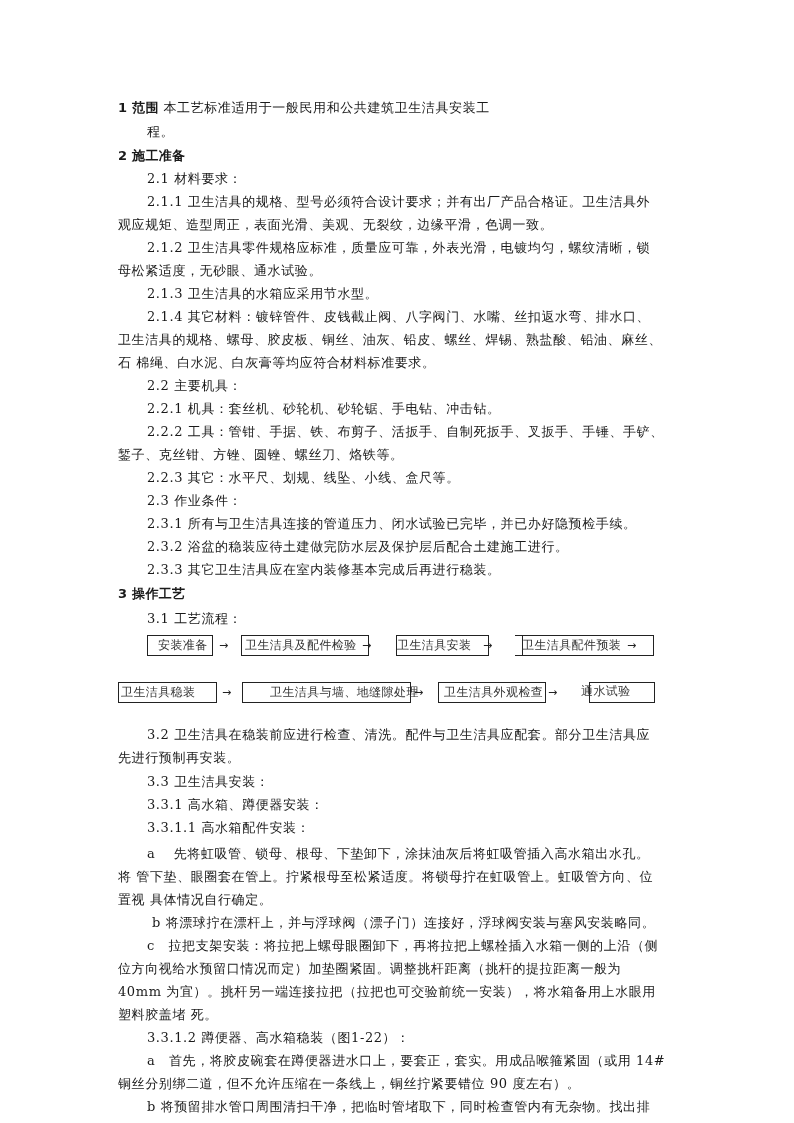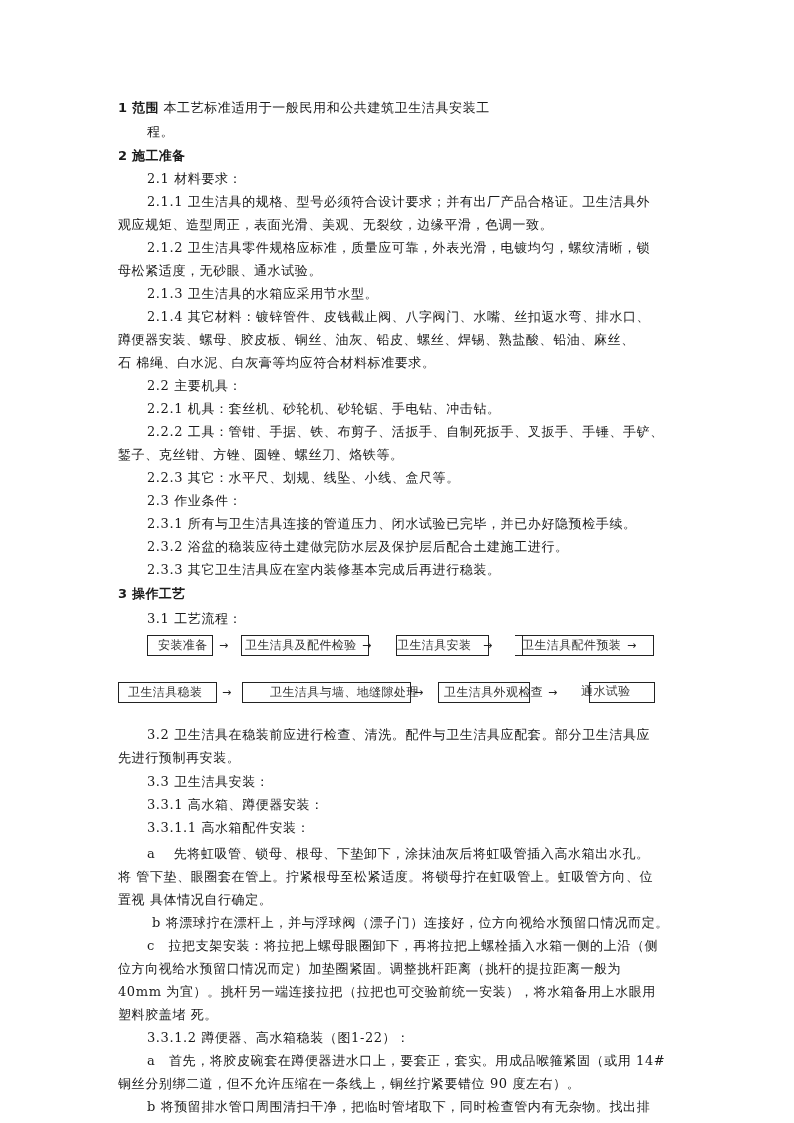--- a/index.html
+++ b/index.html
@@ -26,21 +26,21 @@
     <span class="h">2</span>
     <span class="h">施工准备</span>
   </div>
   <div class="line" style="left:147px;top:171px;">2.1 材料要求：</div>
   <div class="line" style="left:147px;top:194px;">2.1.1 卫生洁具的规格、型号必须符合设计要求；并有出厂产品合格证。卫生洁具外</div>
   <div class="line" style="left:118px;top:217px;">观应规矩、造型周正，表面光滑、美观、无裂纹，边缘平滑，色调一致。</div>
   <div class="line" style="left:147px;top:240px;">2.1.2 卫生洁具零件规格应标准，质量应可靠，外表光滑，电镀均匀，螺纹清晰，锁</div>
   <div class="line" style="left:118px;top:263px;">母松紧适度，无砂眼、通水试验。</div>
   <div class="line" style="left:147px;top:286px;">2.1.3 卫生洁具的水箱应采用节水型。</div>
   <div class="line" style="left:147px;top:309px;">2.1.4 其它材料：镀锌管件、皮钱截止阀、八字阀门、水嘴、丝扣返水弯、排水口、</div>
-  <div class="line" style="left:118px;top:332px;">蹲便器安装、螺母、胶皮板、铜丝、油灰、铅皮、螺丝、焊锡、熟盐酸、铅油、麻丝、</div>
+  <div class="line" style="left:118px;top:332px;">卫生洁具的规格、螺母、胶皮板、铜丝、油灰、铅皮、螺丝、焊锡、熟盐酸、铅油、麻丝、</div>
   <div class="line" style="left:118px;top:355px;">石 棉绳、白水泥、白灰膏等均应符合材料标准要求。</div>
   <div class="line" style="left:147px;top:378px;">2.2 主要机具：</div>
   <div class="line" style="left:147px;top:401px;">2.2.1 机具：套丝机、砂轮机、砂轮锯、手电钻、冲击钻。</div>
   <div class="line" style="left:147px;top:424px;">2.2.2 工具：管钳、手据、铁、布剪子、活扳手、自制死扳手、叉扳手、手锤、手铲、</div>
   <div class="line" style="left:118px;top:447px;">錾子、克丝钳、方锉、圆锉、螺丝刀、烙铁等。</div>
   <div class="line" style="left:147px;top:470px;">2.2.3 其它：水平尺、划规、线坠、小线、盒尺等。</div>
   <div class="line" style="left:147px;top:493px;">2.3 作业条件：</div>
   <div class="line" style="left:147px;top:516px;">2.3.1 所有与卫生洁具连接的管道压力、闭水试验已完毕，并已办好隐预检手续。</div>
   <div class="line" style="left:147px;top:539px;">2.3.2 浴盆的稳装应待土建做完防水层及保护层后配合土建施工进行。</div>
   <div class="line" style="left:147px;top:562px;">2.3.3 其它卫生洁具应在室内装修基本完成后再进行稳装。</div>
@@ -55,40 +55,40 @@
   <span class="arrow" style="left:219px;top:640px;">→</span>
   <div class="box" style="left:241px;top:635px;width:128px;padding-left:3px;">卫生洁具及配件检验</div>
   <span class="arrow" style="left:362px;top:640px;">→</span>
   <div class="box" style="left:396px;top:635px;width:93px;padding-left:0px;">卫生洁具安装</div>
   <span class="arrow" style="left:483px;top:640px;">→</span>
   <div class="box" style="left:515px;top:635px;width:139px;padding-left:0px;border-left:none;">
     <span style="display:inline-block;border-left:1px solid #222;margin-left:7px;height:19px;vertical-align:top;"></span><span style="margin-left:-1px;">卫生洁具配件预装</span>
   </div>
   <span class="arrow" style="left:627px;top:640px;">→</span>
 
-  <div class="box" style="left:118px;top:682px;width:99px;padding-left:9px;">卫生洁具稳装</div>
+  <div class="box" style="left:118px;top:682px;width:99px;padding-left:2px;">卫生洁具稳装</div>
   <span class="arrow" style="left:222px;top:687px;">→</span>
   <div class="box" style="left:242px;top:682px;width:169px;padding-left:27px;">卫生洁具与墙、地缝隙处理</div>
   <span class="arrow" style="left:414px;top:687px;">→</span>
-  <div class="box" style="left:438px;top:682px;width:92px;padding-left:5px;">卫生洁具外观检查</div>
+  <div class="box" style="left:438px;top:682px;width:108px;padding-left:5px;">卫生洁具外观检查</div>
   <span class="arrow" style="left:548px;top:687px;">→</span>
   <div class="box" style="left:568px;top:682px;width:88px;padding-left:13px;border:none;">
     <span style="position:absolute;left:21px;top:0;width:66px;height:21px;border:1px solid #222;box-sizing:border-box;"></span>
     <span style="position:relative;">通水试验</span>
   </div>
 
   <div class="line" style="left:147px;top:727px;">3.2 卫生洁具在稳装前应进行检查、清洗。配件与卫生洁具应配套。部分卫生洁具应</div>
   <div class="line" style="left:118px;top:750px;">先进行预制再安装。</div>
   <div class="line" style="left:147px;top:774px;">3.3 卫生洁具安装：</div>
   <div class="line" style="left:147px;top:797px;">3.3.1 高水箱、蹲便器安装：</div>
   <div class="line" style="left:147px;top:820px;">3.3.1.1 高水箱配件安装：</div>
   <div class="line" style="left:147px;top:846px;">a　 先将虹吸管、锁母、根母、下垫卸下，涂抹油灰后将虹吸管插入高水箱出水孔。</div>
   <div class="line" style="left:118px;top:869px;">将 管下垫、眼圈套在管上。拧紧根母至松紧适度。将锁母拧在虹吸管上。虹吸管方向、位</div>
   <div class="line" style="left:118px;top:892px;">置视 具体情况自行确定。</div>
-  <div class="line" style="left:152px;top:915px;">b 将漂球拧在漂杆上，并与浮球阀（漂子门）连接好，位方向视给水预留口情况而定。</div>
+  <div class="line" style="left:152px;top:915px;">b 将漂球拧在漂杆上，并与浮球阀（漂子门）连接好，浮球阀安装与塞风安装略同。</div>
   <div class="line" style="left:147px;top:938px;">c　拉把支架安装：将拉把上螺母眼圈卸下，再将拉把上螺栓插入水箱一侧的上沿（侧</div>
   <div class="line" style="left:118px;top:961px;">位方向视给水预留口情况而定）加垫圈紧固。调整挑杆距离（挑杆的提拉距离一般为</div>
   <div class="line" style="left:118px;top:984px;">40mm 为宜）。挑杆另一端连接拉把（拉把也可交验前统一安装），将水箱备用上水眼用</div>
   <div class="line" style="left:118px;top:1007px;text-align:right;">塑料胶盖堵 死。</div>
   <div class="line" style="left:147px;top:1030px;">3.3.1.2 蹲便器、高水箱稳装（图1-22）：</div>
   <div class="line" style="left:147px;top:1053px;">a　首先，将胶皮碗套在蹲便器进水口上，要套正，套实。用成品喉箍紧固（或用 14#</div>
   <div class="line" style="left:118px;top:1076px;">铜丝分别绑二道，但不允许压缩在一条线上，铜丝拧紧要错位 90 度左右）。</div>
   <div class="line" style="left:147px;top:1099px;">b 将预留排水管口周围清扫干净，把临时管堵取下，同时检查管内有无杂物。找出排</div>
 </div>
 

